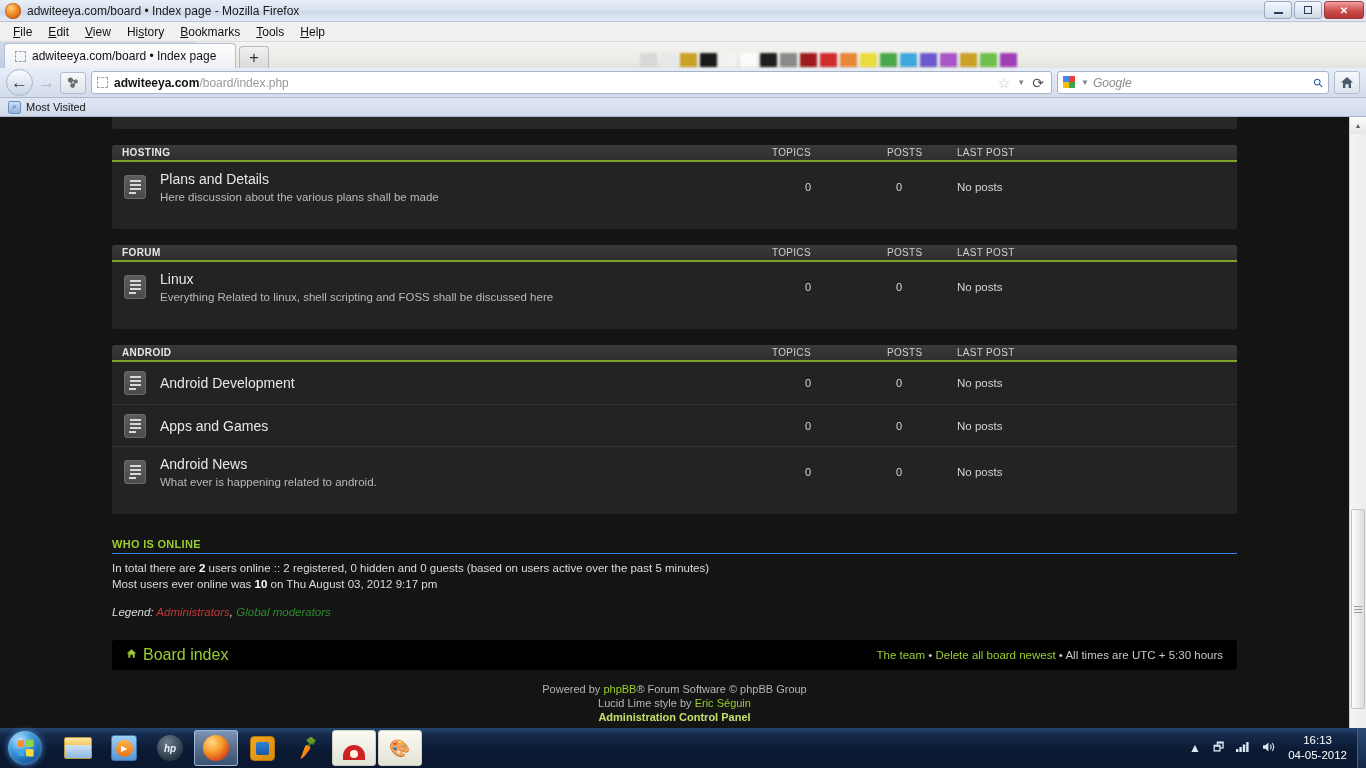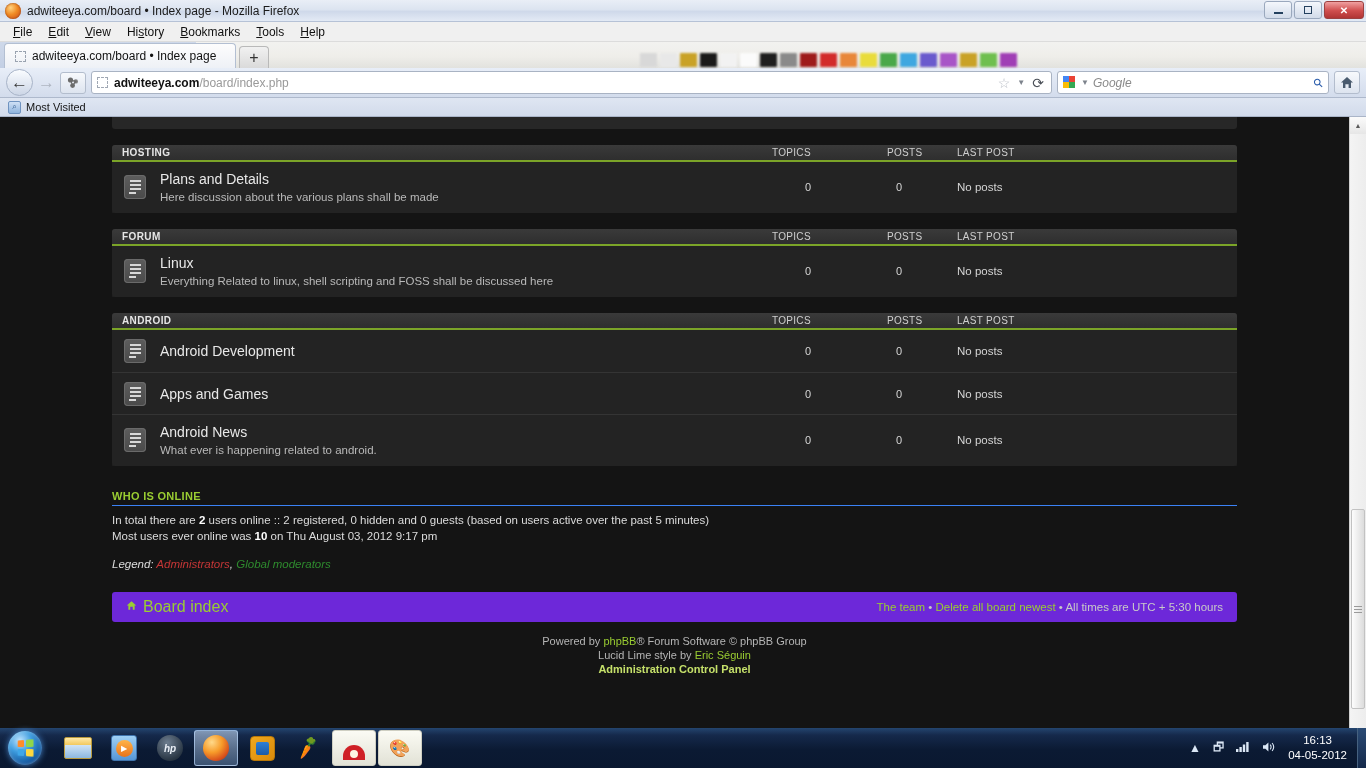--- a/index.html
+++ b/index.html
@@ -141,21 +141,21 @@
   }
   .cathead .ctitle {
     font-size:10px; font-weight:bold; color:#e6e6e6; letter-spacing:.4px;
     padding-left:10px; text-transform:uppercase;
   }
   .colhead { position:absolute; font-size:10px; color:#cfcfcf; letter-spacing:.3px; }
   .colhead.topics { left:660px; }
   .colhead.posts  { left:775px; }
   .colhead.last   { left:845px; }
 
-  .rows { background:#232323; border-radius:0 0 3px 3px; padding-bottom:2px; }
+  .rows { background:#232323; border-radius:0 0 3px 3px; padding-bottom:18px; }
   .frow { display:flex; align-items:center; min-height:42px; padding:8px 0 8px 12px;
           position:relative; }
   .frow + .frow { border-top:1px solid #343434; }
   .ficon {
     width:22px; height:24px; border-radius:4px; flex:none;
     background:linear-gradient(to bottom,#5d5d5d,#4a4a4a);
     display:flex; flex-direction:column; align-items:center; justify-content:center; gap:2px;
     margin-right:14px; box-shadow:inset 0 0 0 1px #6a6a6a;
   }
   .ficon i { display:block; height:2px; background:#d8d8d8; }
@@ -180,21 +180,21 @@
   .secbody b { color:#fff; }
   .lnk-red   { color:#c53636; font-weight:bold; }
   .lnk-white { color:#e8e8e8; font-weight:bold; }
   .leg { margin-top:2px; font-style:italic; font-size:11.5px; color:#dcdcdc; }
   .leg .a { color:#c53636; }
   .leg .g { color:#2e8b2e; }
   .lime  { color:#9acd32; font-weight:bold; }
   .spacer10 { height:10px; }
 
   .footbar {
-    margin-top:20px; height:30px; background:#6d28d9; border-radius:3px;
+    margin-top:20px; height:30px; background:#000000; border-radius:3px;
     display:flex; align-items:center; padding:0 14px;
   }
   .footbar .left { display:flex; align-items:center; gap:6px; }
   .footbar .home { color:#9acd32; font-size:12px; }
   .footbar .boardidx { color:#9acd32; }
   .footbar .right { margin-left:auto; font-size:11.5px; color:#c9c9c9; }
   .footbar .right .l { color:#9acd32; }
 
   .credits { margin-top:12px; text-align:center; font-size:11px;
              color:#b5b5b5; line-height:14px; }

